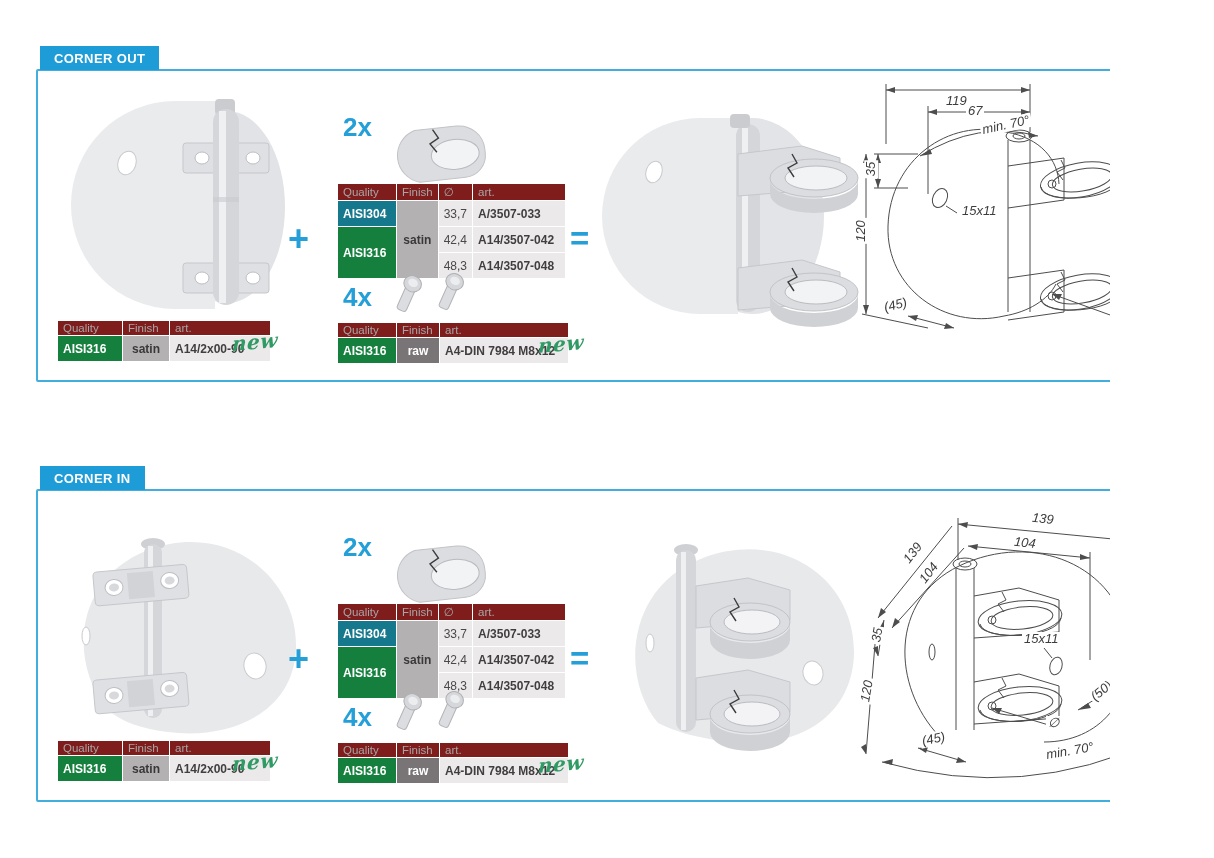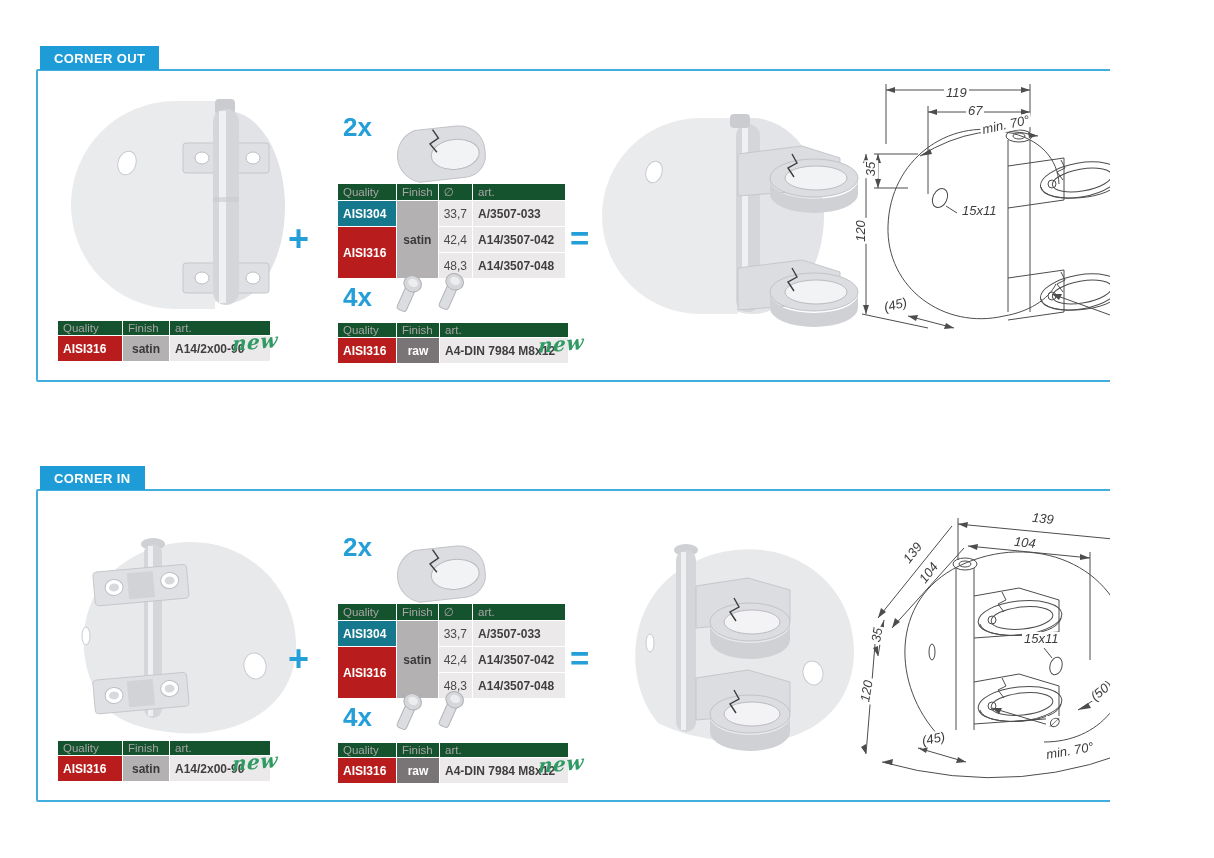--- a/index.html
+++ b/index.html
@@ -28,25 +28,25 @@
   .new-script {
     position:absolute; color:#2f9a63; font-family:"DejaVu Serif", serif;
     font-style:italic; font-weight:bold; font-size:20px;
     transform:rotate(-5deg) skewX(-8deg); letter-spacing:.5px;
   }
   table.ptable {
     position:absolute; border-collapse:separate; border-spacing:1px;
     background:#fff;
   }
   .ptable td { font-size:12px; padding:2px 5px; white-space:nowrap; }
-  .ptable .th { background:#14532d; color:#a8a5a6; font-weight:normal;
+  .ptable .th { background:#7f1d1d; color:#a8a5a6; font-weight:normal;
     font-size:11.5px; padding:1px 5px; }
   .cell { background:#ebe9ea; color:#403e3f; font-weight:bold; }
   .dia-cell { background:#ebe9ea; color:#4a484a; font-weight:normal; }
-  .q-magenta { background:#b91c1c; color:#fff; font-weight:bold; }
+  .q-magenta { background:#15803d; color:#fff; font-weight:bold; }
   .q-teal { background:#16788d; color:#fff; font-weight:bold; }
   .f-satin { background:#b4b1b2; color:#3a3839; font-weight:bold; text-align:center; }
   .f-raw { background:#797576; color:#fff; font-weight:bold; text-align:center; }
   .c-art { text-align:left; }
   .rowh td { height:25px; }
   .drawing { position:absolute; }
   .drawing svg { position:absolute; left:0; top:0; }
   .dim {
     position:absolute; font-style:italic; font-size:13px; color:#3d3d3d;
     background:#fff; padding:0 2px; white-space:nowrap; line-height:14px;
@@ -252,21 +252,21 @@
         <path class="ar" d="M10,80 l-3,9 h6 z"></path>
           <path class="ar" d="M10,240 l-3,-9 h6 z"></path>
 
         <line class="ln" x1="52" y1="242" x2="98" y2="254"></line>
         <path class="ar" d="M52,242 l10,-1 l-2,6 z"></path>
           <path class="ar" d="M98,254 l-10,1 l2,-6 z"></path>
 
         <line class="ln" x1="196" y1="220" x2="290" y2="254"></line>
         <path class="ar" d="M196,220 l10,0 l-3,6 z"></path>
       </svg>
-      <span class="dim" style="left:88px;top:12px;">119</span>
+      <span class="dim" style="left:88px;top:20px;">119</span>
       <span class="dim" style="left:110px;top:30px;">67</span>
       <span class="dim" style="left:124px;top:44px;transform:rotate(-12deg);">min. 70°</span>
       <span class="dim r90" style="left:6px;top:88px;">35</span>
       <span class="dim r90" style="left:-8px;top:150px;">120</span>
       <span class="dim" style="left:104px;top:130px;">15x11</span>
       <span class="dim" style="left:26px;top:224px;transform:rotate(-14deg);">(45)</span>
       <span class="dim" style="left:288px;top:244px;">∅</span>
     </div>
   </div>
 

